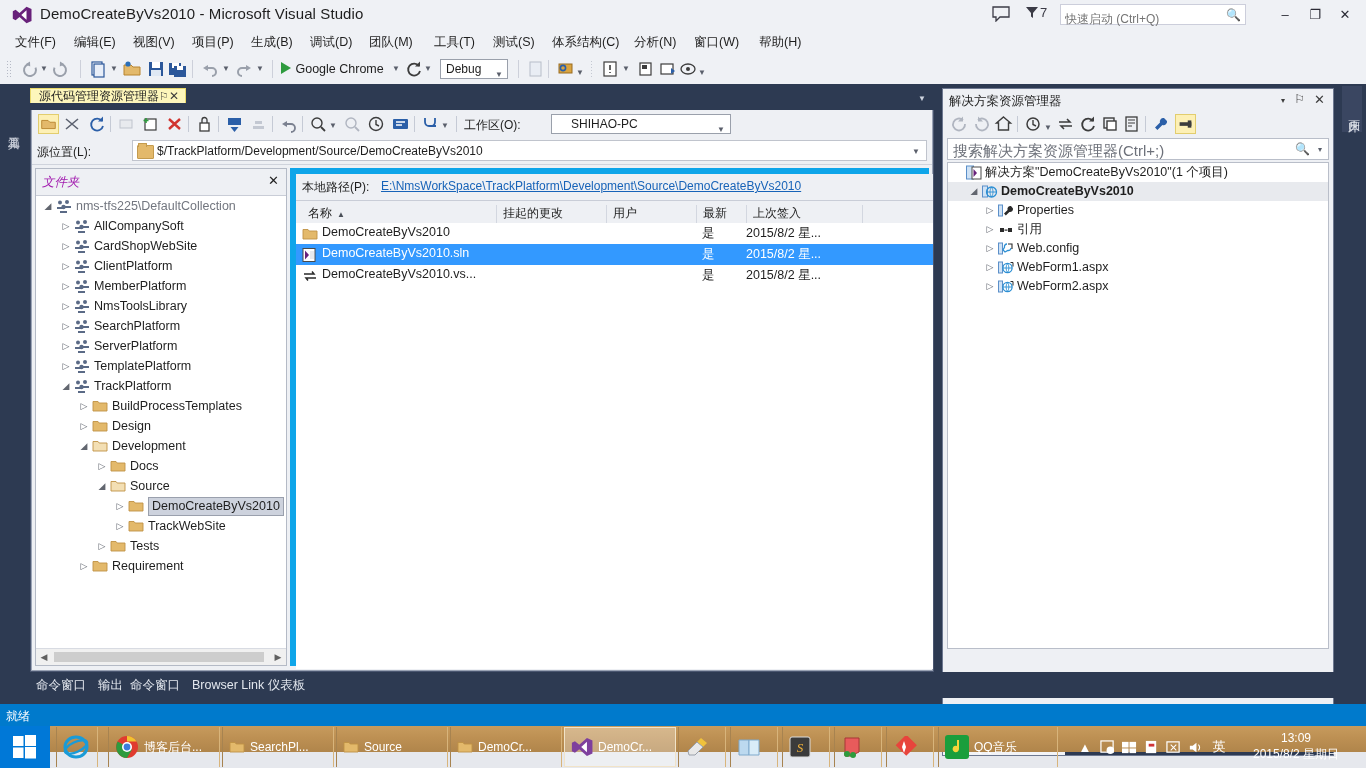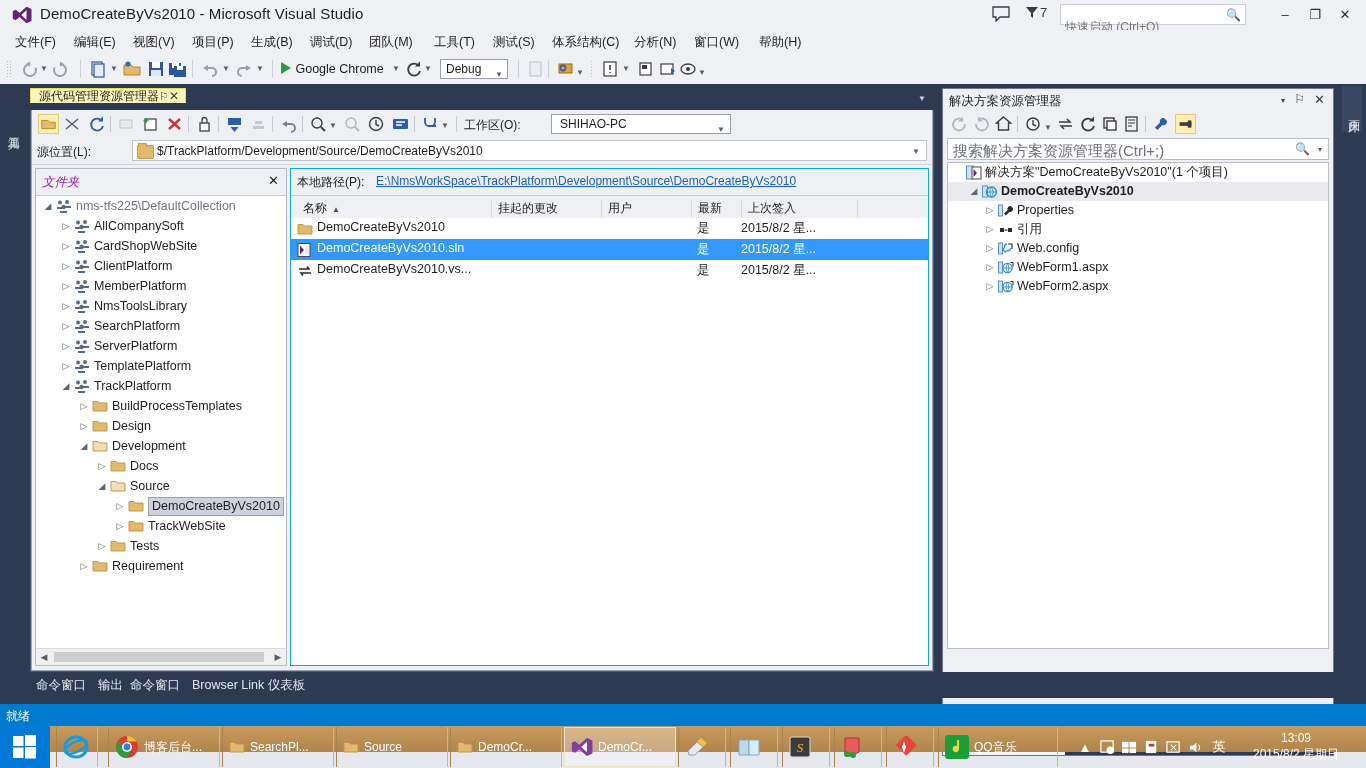--- a/index.html
+++ b/index.html
@@ -12,21 +12,21 @@
   }
   .app{position:relative;width:1366px;height:768px;}
 
   
   .titlebar{position:absolute;left:0;top:0;width:1366px;height:30px;background:#eff1f5;}
   .vs-logo{position:absolute;left:12px;top:6px;width:20px;height:18px;}
   .title-text{position:absolute;left:40px;top:5px;font-size:15px;color:#1e1e1e;letter-spacing:.1px;}
   .feedback-icon{position:absolute;left:992px;top:6px;width:18px;height:16px;}
   .notify{position:absolute;left:1026px;top:5px;color:#3b3b46;font-size:13px;display:flex;align-items:center;gap:2px;}
   .quicklaunch{position:absolute;left:1060px;top:4px;width:186px;height:21px;background:#fff;border:1px solid #cccedb;box-sizing:border-box;}
-  .quicklaunch input{border:0;outline:0;width:156px;height:19px;padding:12px 4px;font-size:12px;color:#3f3f46;background:transparent;font-family:inherit;}
+  .quicklaunch input{border:0;outline:0;width:156px;height:19px;padding:4px 4px;font-size:12px;color:#3f3f46;background:transparent;font-family:inherit;}
   .ql-mag{position:absolute;right:4px;top:3px;color:#4d5158;font-size:12px;}
   .wbtn{position:absolute;top:4px;width:26px;height:22px;text-align:center;line-height:22px;color:#2b2b35;font-size:13px;cursor:default;}
   .wmin{left:1272px;}.wmax{left:1302px;}.wclose{left:1332px;}
   .userchip{position:absolute;right:38px;top:34px;font-size:12.5px;color:#2b2b35;}
   .useravatar{position:absolute;right:8px;top:32px;width:22px;height:18px;background:linear-gradient(160deg,#6f7f94,#4c5a6e 55%,#8a99ad);border:1px solid #9aa3b2;}
 
   
   .menubar{position:absolute;left:0;top:30px;width:1366px;height:24px;background:#eff1f5;}
   .menu-item{position:absolute;top:2px;height:20px;line-height:20px;padding:0 7px;font-size:12.5px;color:#1e1e1e;cursor:default;}
 
@@ -57,21 +57,21 @@
   .sctab .x{font-size:12px;color:#3c3c3c;}
   .tabstrip-caret{position:absolute;right:8px;top:6px;font-size:8px;color:#cdd3de;}
 
   .scbody{position:absolute;left:31px;top:26px;width:902px;height:561px;background:#eef0f4;border:1px solid #9aa3b5;border-top:none;box-sizing:border-box;}
   .sc-toolbar{position:absolute;left:0;top:0;width:900px;height:28px;background:#eef0f4;}
   .sc-ico{position:absolute;top:4px;width:21px;height:20px;cursor:default;}
   .sc-ico.active{background:#fdf0b5;border:1px solid #e2cd6e;box-sizing:border-box;}
   .sc-sep{position:absolute;top:6px;width:1px;height:16px;background:#c5cad5;}
   .ws-label{position:absolute;left:432px;top:7px;font-size:12px;color:#1e1e1e;}
   .ws-combo{position:absolute;left:519px;top:4px;width:180px;height:20px;background:#fff;border:1px solid #9aa0ab;box-sizing:border-box;
-    font-size:12px;color:#1e1e1e;padding-left:8px;line-height:19px;}
+    font-size:12px;color:#1e1e1e;padding-left:19px;line-height:19px;}
   .ws-combo .cc{position:absolute;right:5px;top:5px;font-size:8px;color:#5a5f6b;}
 
   .srcloc{position:absolute;left:0;top:28px;width:900px;height:26px;background:#eef0f4;border-bottom:1px solid #cfd3dc;}
   .srcloc-label{position:absolute;left:5px;top:6px;font-size:12px;color:#1e1e1e;}
   .srcloc-box{position:absolute;left:100px;top:2px;width:795px;height:21px;background:#fff;border:1px solid #c0c4cd;box-sizing:border-box;}
   .srcloc-box .folder{position:absolute;left:4px;top:4px;}
   .srcloc-box .txt{position:absolute;left:24px;top:3px;font-size:12px;color:#1e1e1e;}
   .srcloc-box .cc{position:absolute;right:6px;top:6px;font-size:8px;color:#5a5f6b;}
 
   
@@ -85,21 +85,21 @@
   .tnode .ic{position:absolute;top:2px;width:16px;height:16px;}
   .tnode .lb{position:absolute;top:0;}
   .tnode.root .lb{color:#72767f;}
   .tnode.sel .lb{background:#cdd2dd;border:1px solid #9aa0ad;padding:0 3px;line-height:17px;height:17px;margin-top:1px;}
   .hscroll{position:absolute;left:0;bottom:0;width:250px;height:16px;background:#f0f0f0;border-top:1px solid #d8dbe2;}
   .hscroll .thumb{position:absolute;left:18px;top:3px;width:210px;height:10px;background:#cdcdcd;}
   .hscroll .a1,.hscroll .a2{position:absolute;top:1px;width:16px;height:14px;color:#606060;font-size:9px;text-align:center;line-height:14px;}
   .hscroll .a1{left:0;}.hscroll .a2{right:0;}
 
   
-  .files-pane{position:absolute;left:258px;top:58px;width:639px;height:498px;background:#fff;border:1px solid #0ea5e9;box-sizing:border-box;}
+  .files-pane{position:absolute;left:258px;top:58px;width:639px;height:498px;background:#fff;border:6px solid #0ea5e9;box-sizing:border-box;}
   .localpath{position:absolute;left:0;top:0;width:637px;height:26px;background:#eef0f4;border-bottom:1px solid #c9cdd7;}
   .localpath .lb{position:absolute;left:6px;top:5px;font-size:12px;color:#1e1e1e;}
   .localpath .lnk{position:absolute;left:85px;top:5px;font-size:12px;color:#1763b8;text-decoration:underline;cursor:pointer;}
   .grid-head{position:absolute;left:0;top:27px;width:637px;height:22px;background:#eef0f4;border-bottom:1px solid #c9cdd7;}
   .gh{position:absolute;top:4px;font-size:12px;color:#1e1e1e;border-left:1px solid #d3d7e0;padding-left:6px;height:18px;cursor:default;}
   .gh:first-child{border-left:none;}
   .gh .sortarrow{font-size:8px;color:#4a4f58;margin-left:5px;}
   .grid-body{position:absolute;left:0;top:49px;width:637px;height:446px;background:#fff;}
   .grow{position:absolute;left:0;width:637px;height:21px;cursor:default;}
   .grow.sel{background:#3399ff;}

